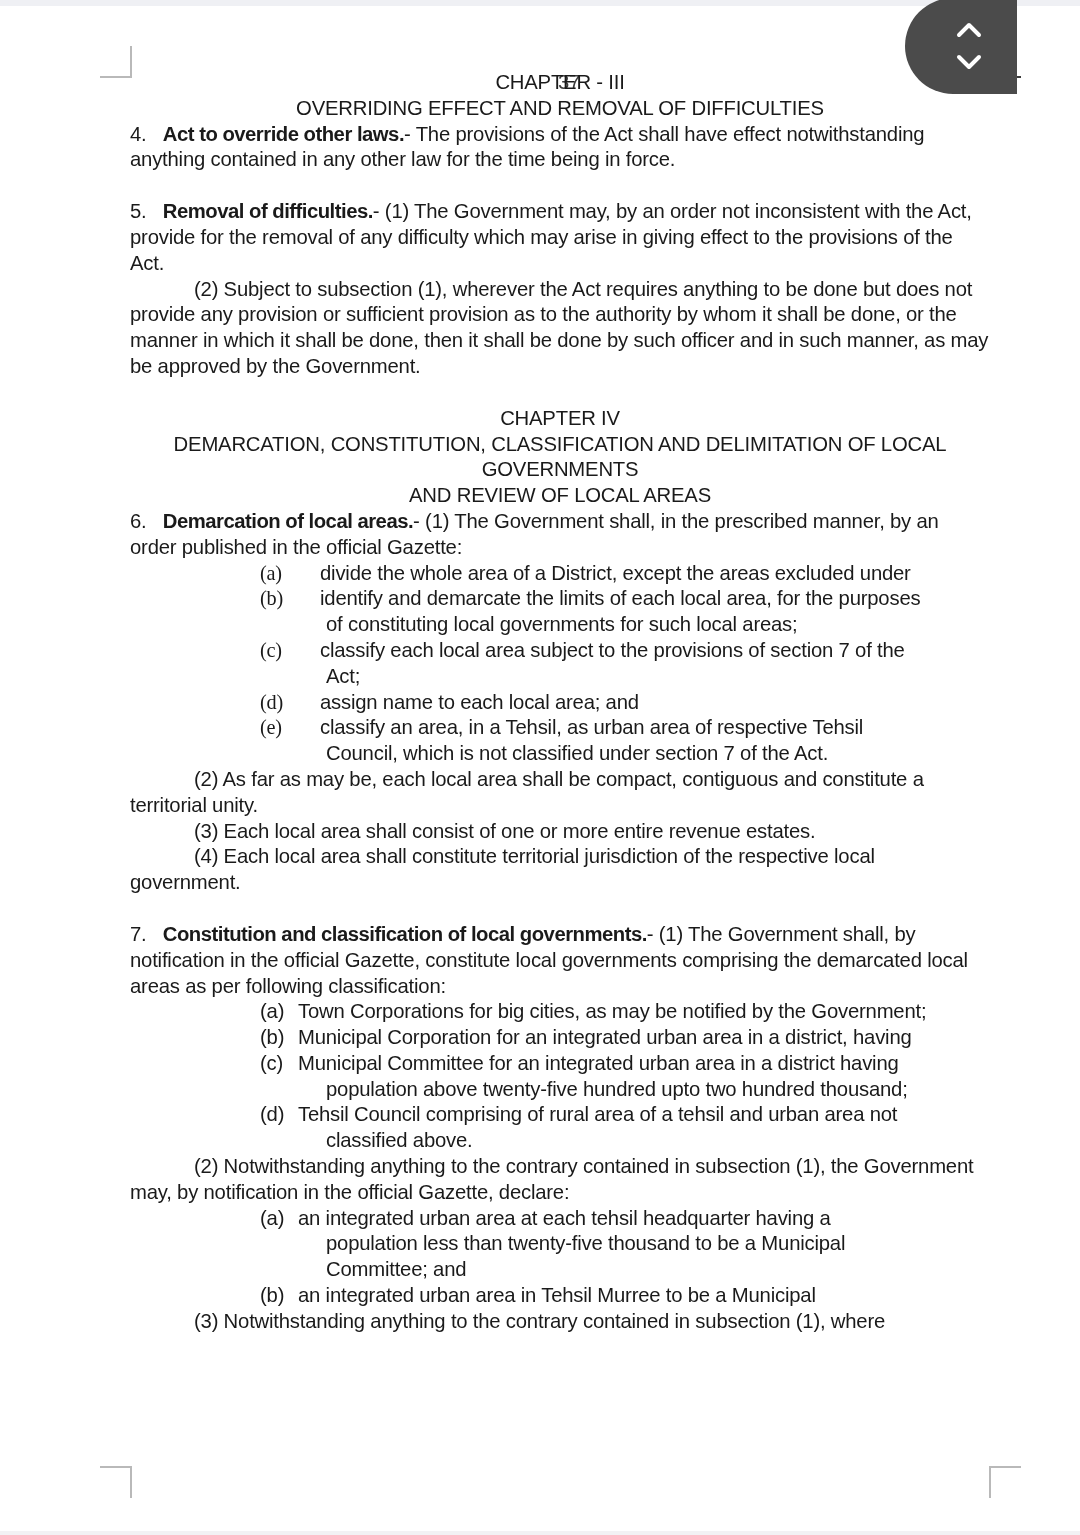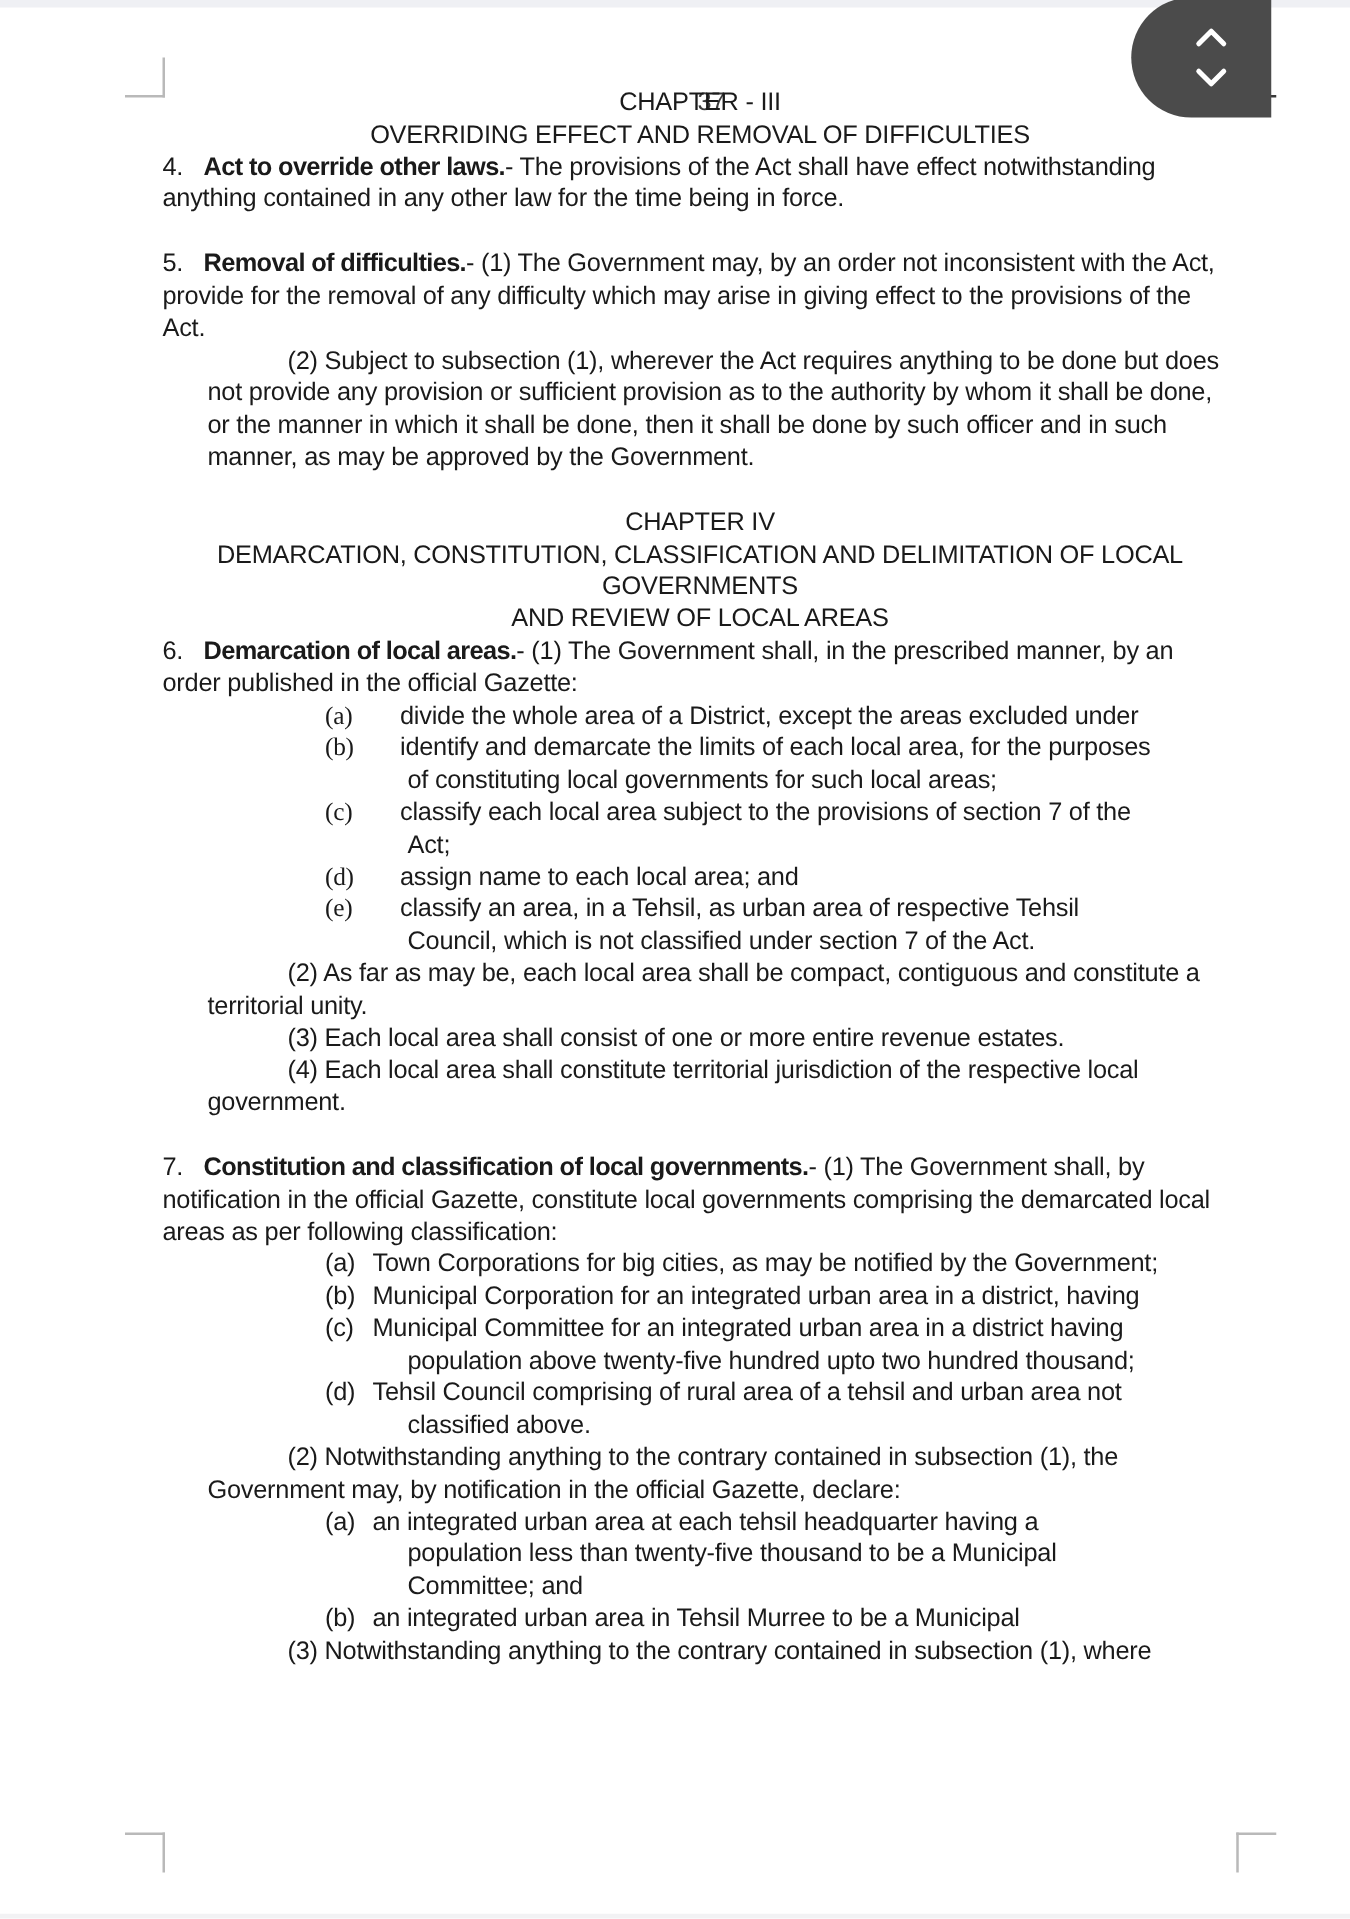--- a/index.html
+++ b/index.html
@@ -31,21 +31,21 @@
   .nav-btn.up { top: 16px; }
   .nav-btn.down { top: 50px; }
   .nav-btn svg { width: 30px; height: 20px; }
 
   .content { position: absolute; left: 130px; top: 66px; width: 860px; font-size: 20.3px; line-height: 25.8px; letter-spacing: -0.2px; }
   .c { text-align: center; }
   .heading-title { position: relative; display: inline-block; }
   .page-num { position: absolute; left: 50%; top: 0; transform: translateX(-2px); opacity: 0.85; }
   .p { margin: 0; }
   .gap { height: 26px; }
-  .ind { text-indent: 64px; margin-left: 36px; }
+  .ind { text-indent: 64px; }
   b { font-weight: bold; letter-spacing: -0.5px; }
   .item { position: relative; padding-left: 190px; }
   .item .lbl { position: absolute; left: 130px; font-family: "Liberation Serif", "DejaVu Serif", serif; }
   .item .txt { display: block; }
   .item .cont { display: block; padding-left: 6px; }
   .item2 { position: relative; padding-left: 168px; }
   .item2 .lbl { position: absolute; left: 130px; }
   .item2 .cont { display: block; padding-left: 28px; }
 </style>
 </head>

